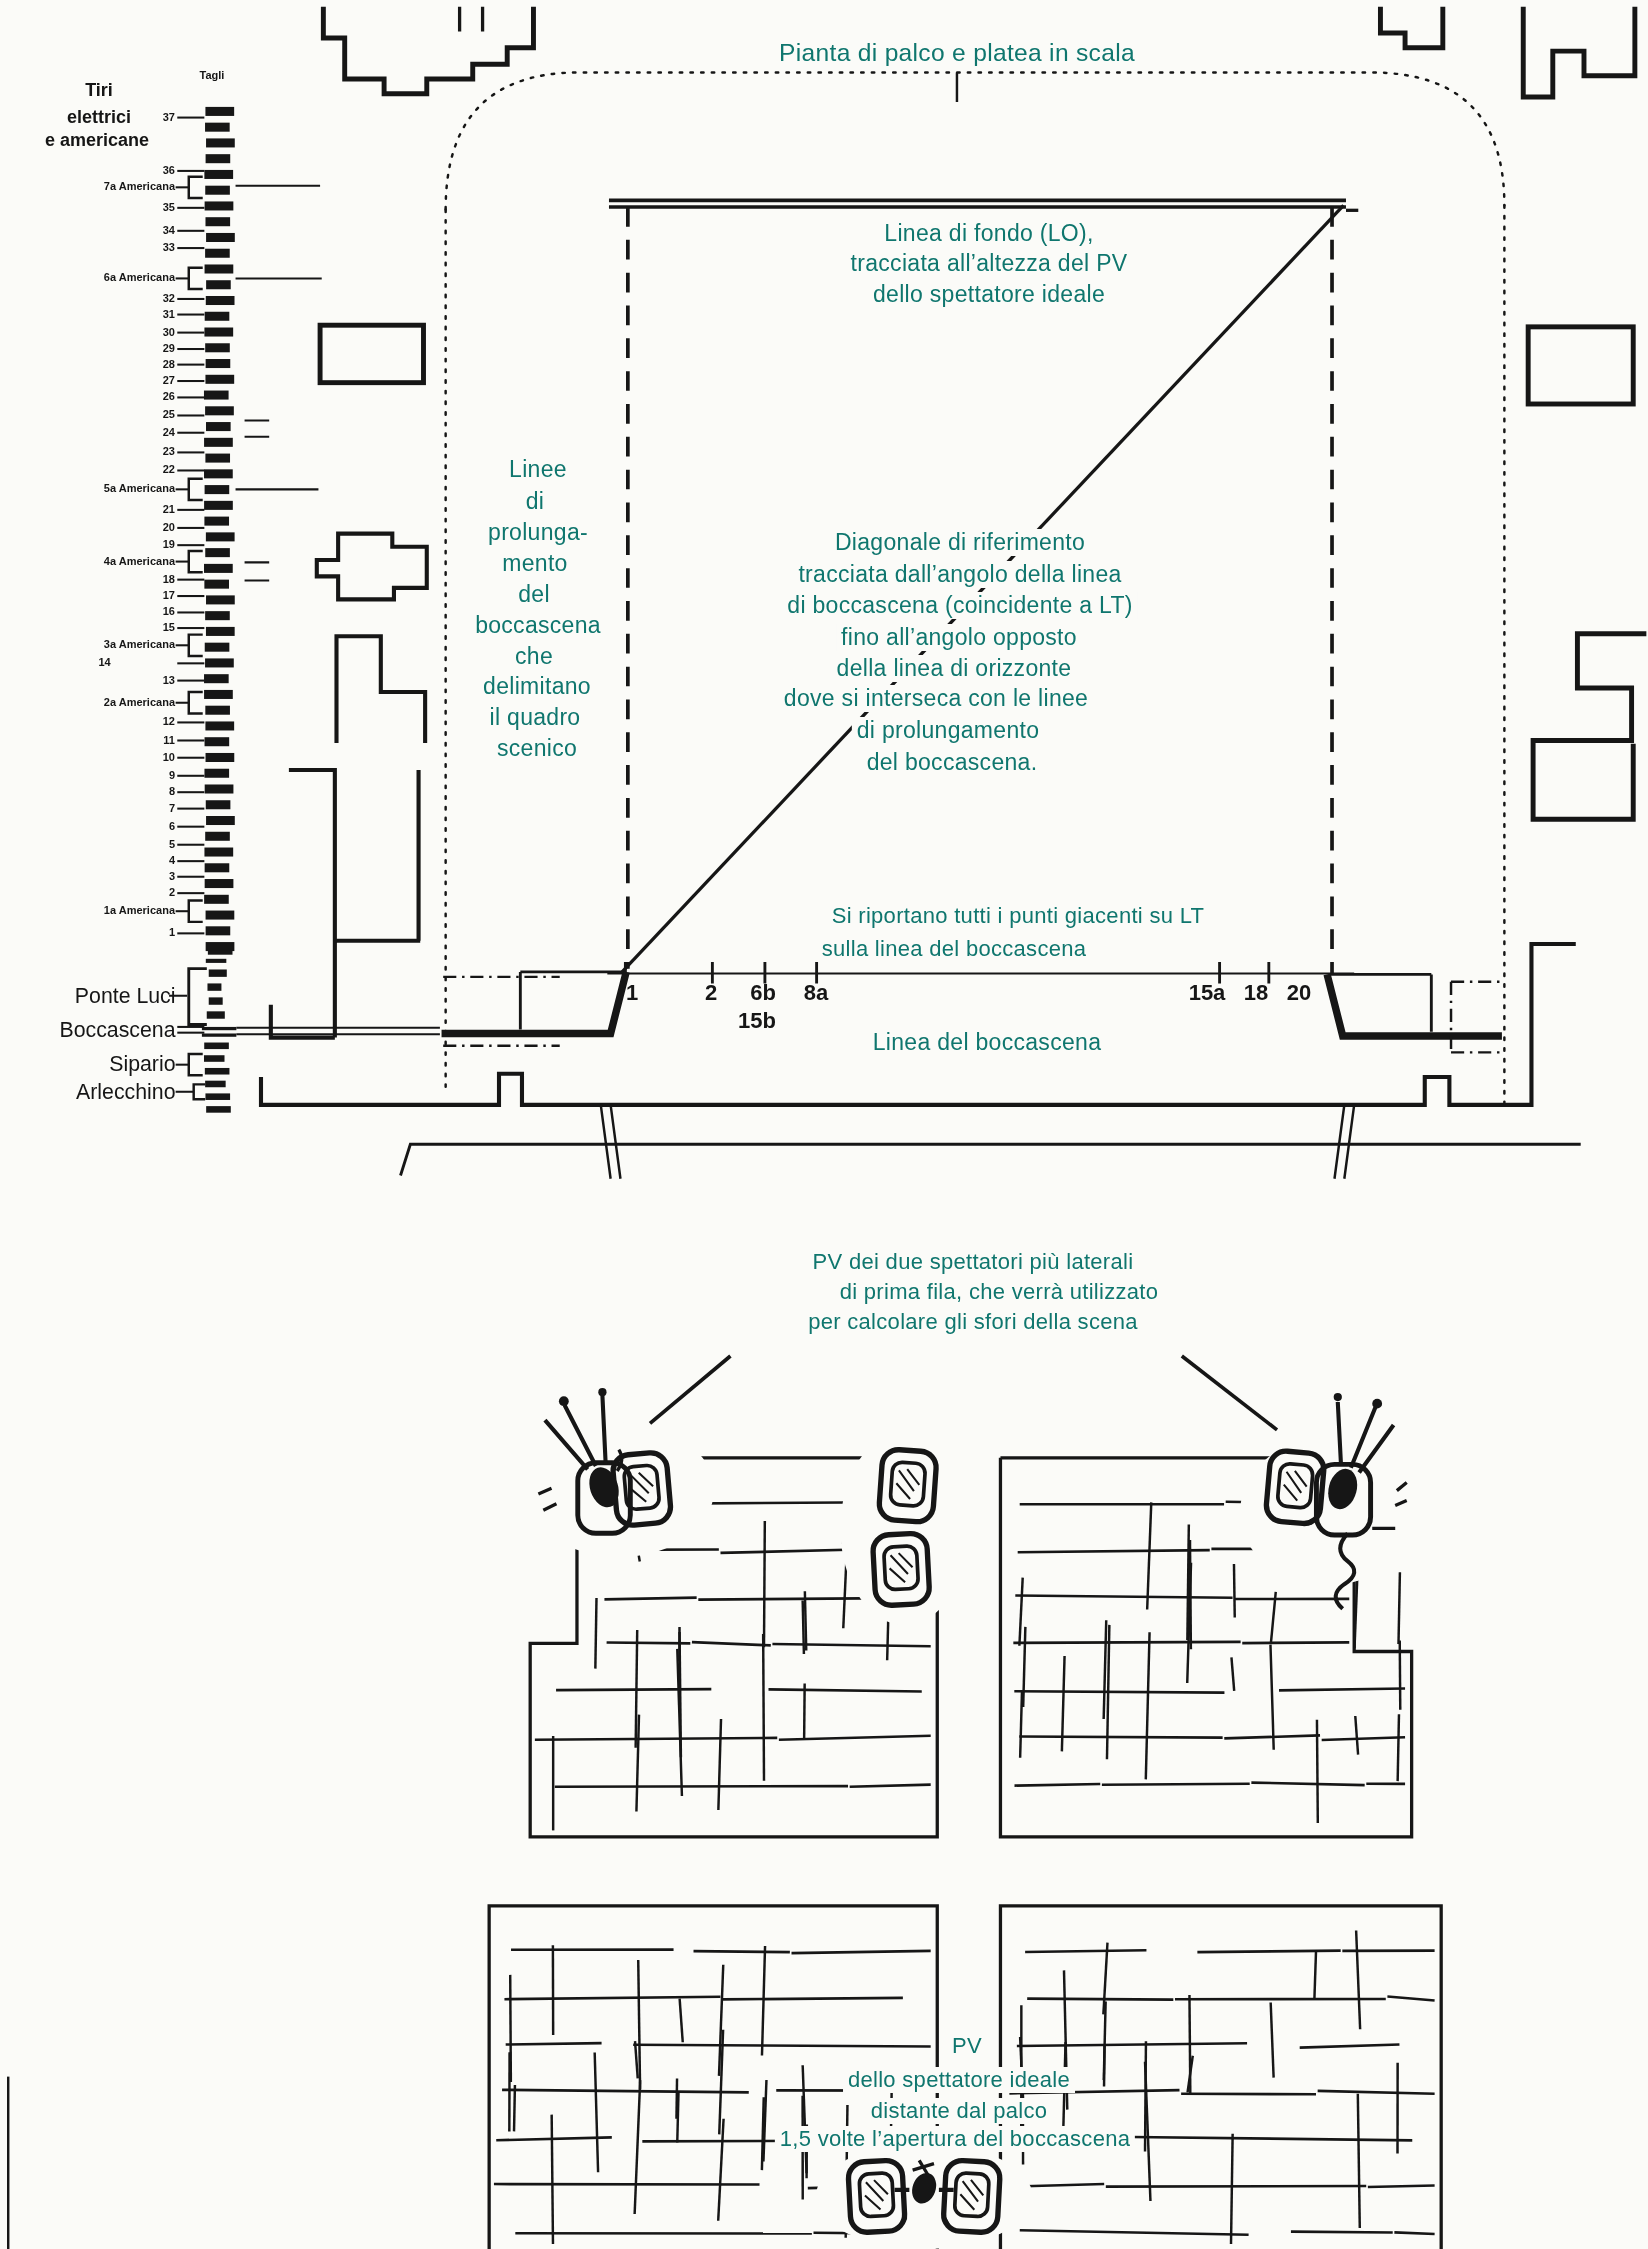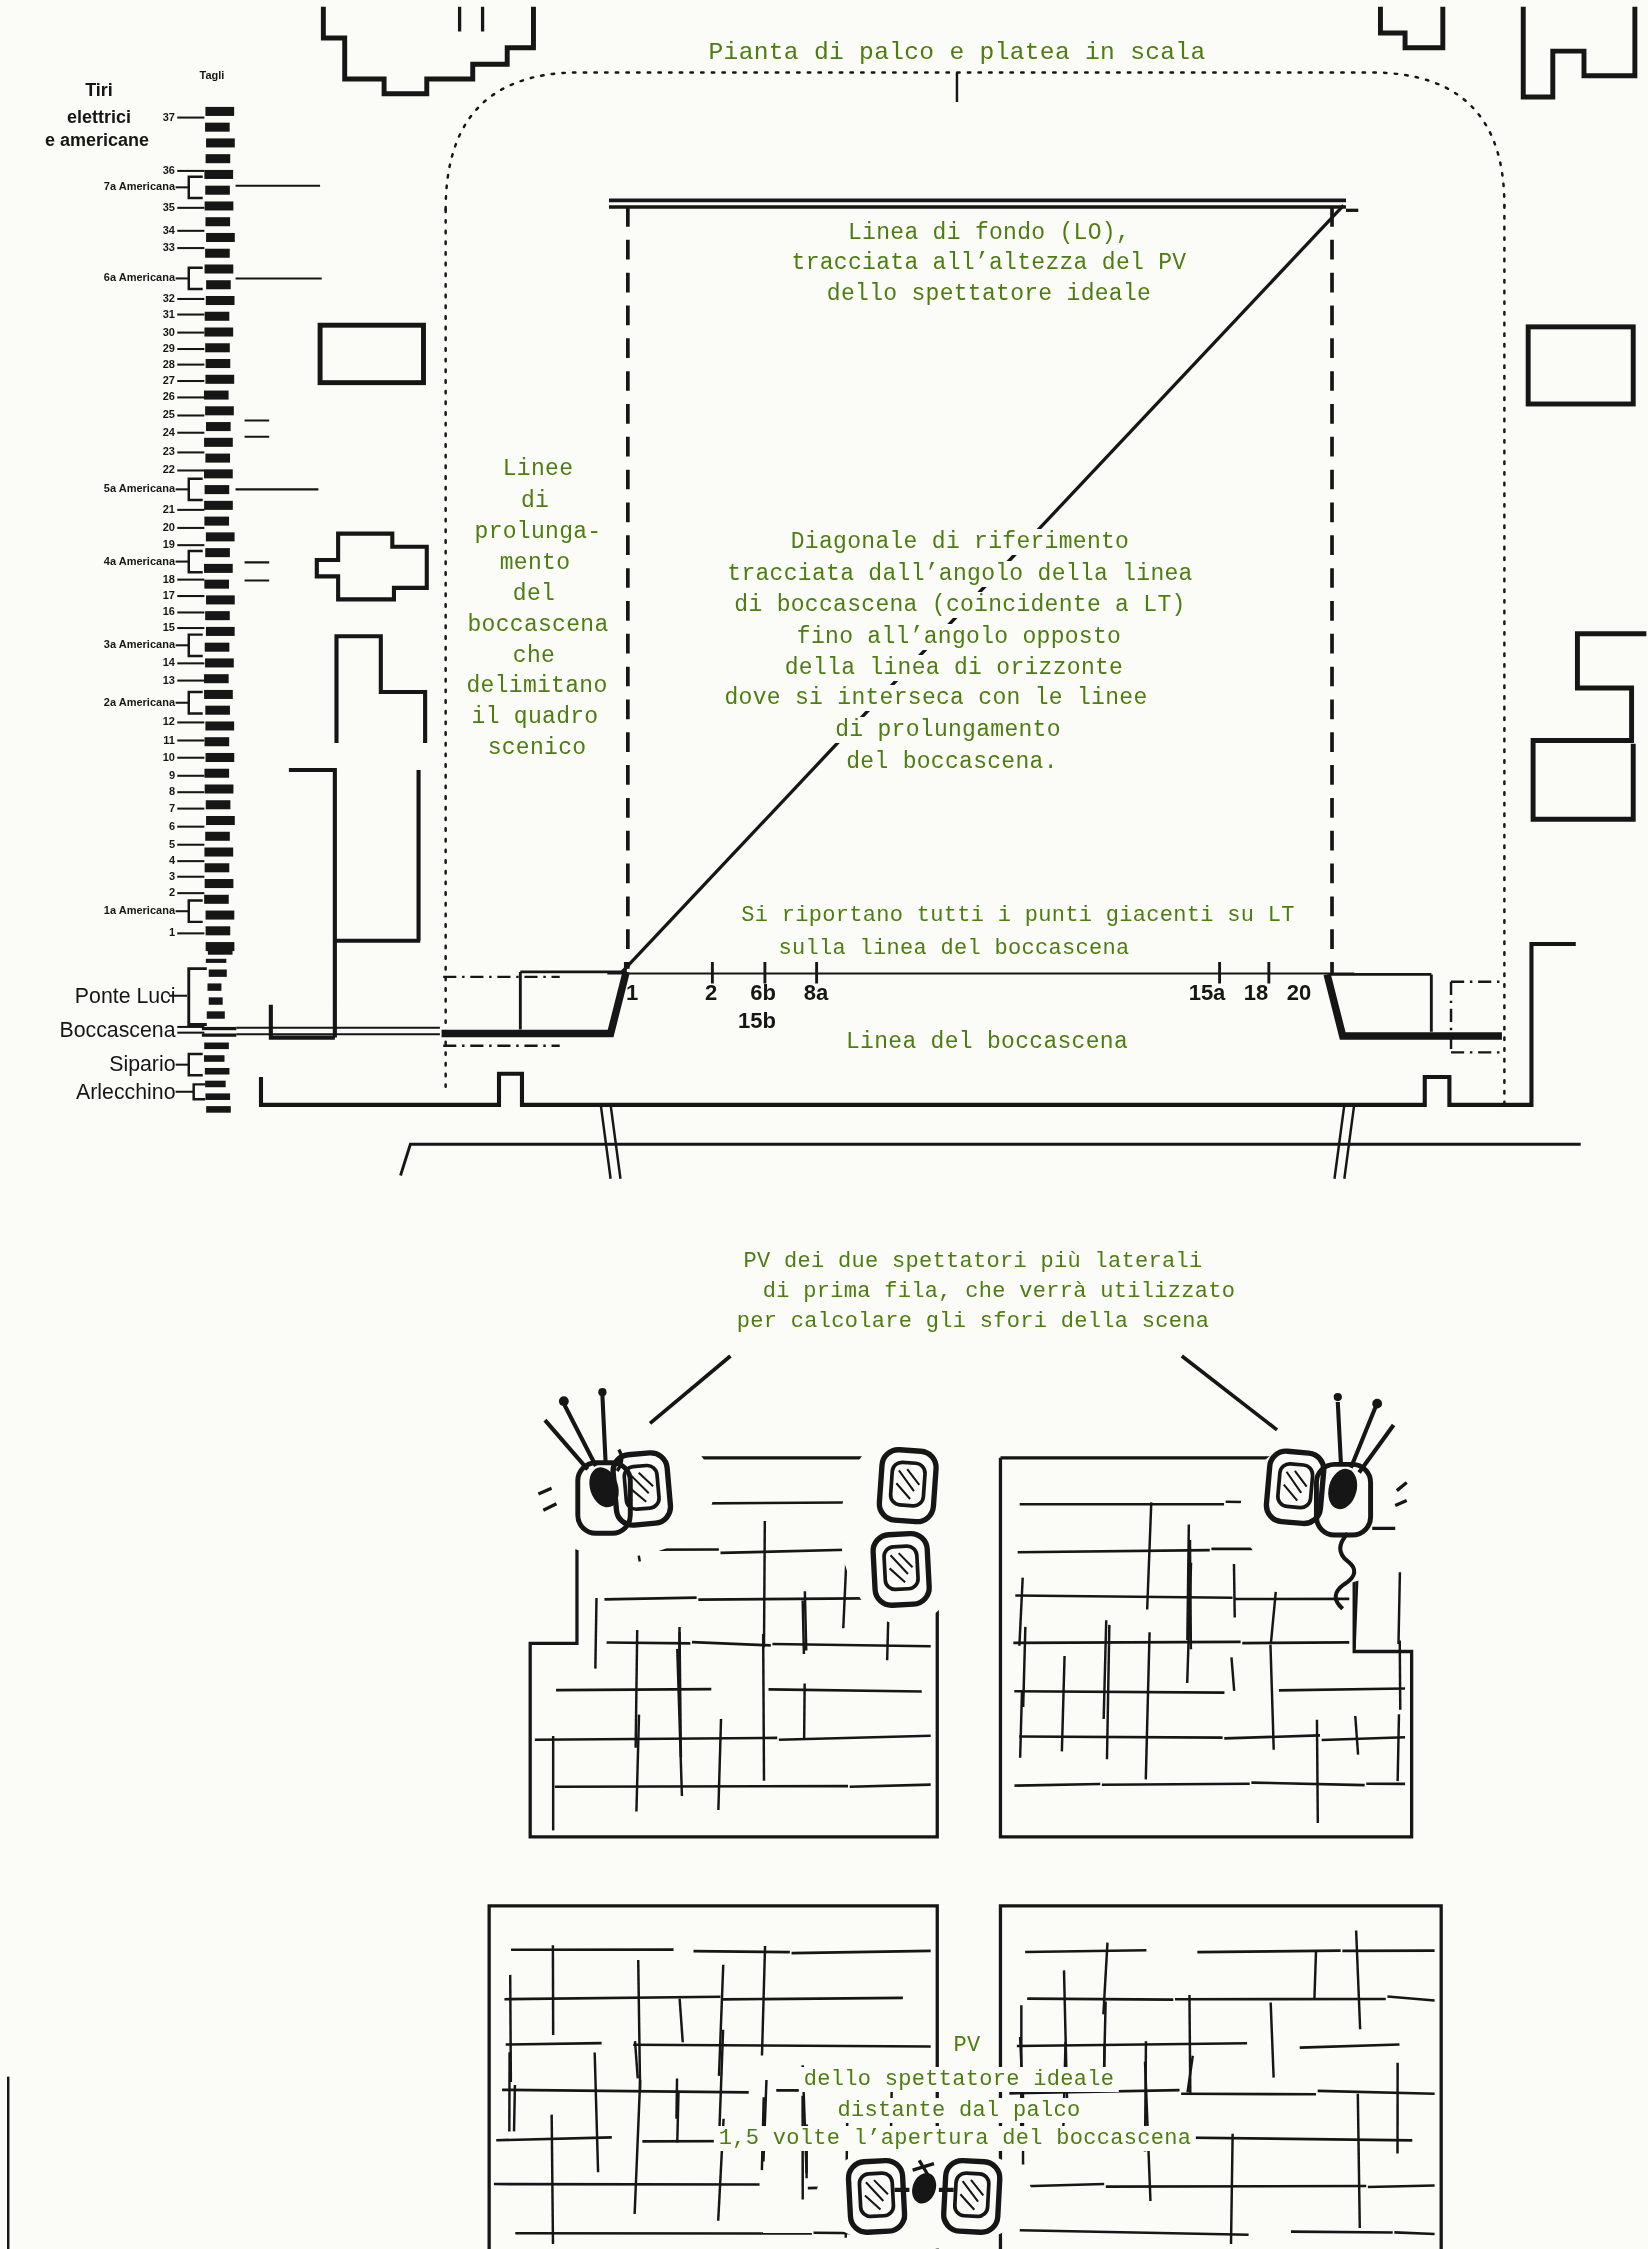--- a/index.html
+++ b/index.html
@@ -1,20 +1,20 @@
 <!DOCTYPE html>
 <html style="font-size:13px"><head>
 <meta charset="utf-8">
 <style>
   html,body{margin:0;padding:0;background:#e8e8e4;}
   #canvas{position:relative;width:1648px;height:2250px;background:#fbfbf8;overflow:hidden;
           font-family:"Liberation Sans",sans-serif;color:#161616;}
   svg{position:absolute;left:0;top:0;}
   .ann{position:absolute;transform:translateX(-50%);white-space:nowrap;
-       font-size:23px;letter-spacing:0.3px;color:#4d7c0f;font-family:Liberation Mono, monospace;}
+       font-size:23px;letter-spacing:0.3px;color:#0f766e;}
   .ann.masked{background:#fbfbf8;padding:0 4.9px;}
   .title{font-size:24.6px;}
   .small-ann{font-size:22px;}
   .rowlabel{position:absolute;left:34px;width:141px;text-align:right;
             font-size:11px;font-weight:700;height:19.7px;line-height:19.7px;}
   .rowlabel.big{left:11.5px;width:164px;font-size:21.3px;font-weight:400;height:26px;line-height:26px;}
   .colhead{position:absolute;transform:translateX(-50%);font-size:18px;font-weight:700;white-space:nowrap;}
   .tick-label{position:absolute;transform:translateX(-50%);font-size:22px;font-weight:700;white-space:nowrap;}
 </style>
 </head>
@@ -508,21 +508,21 @@
       <div class="rowlabel" style="top: 479px;">5a Americana</div>
       <div class="rowlabel" style="top: 500px;">21</div>
       <div class="rowlabel" style="top: 518px;">20</div>
       <div class="rowlabel" style="top: 535px;">19</div>
       <div class="rowlabel" style="top: 552px;">4a Americana</div>
       <div class="rowlabel" style="top: 570px;">18</div>
       <div class="rowlabel" style="top: 586px;">17</div>
       <div class="rowlabel" style="top: 602px;">16</div>
       <div class="rowlabel" style="top: 618px;">15</div>
       <div class="rowlabel" style="top: 635px;">3a Americana</div>
-      <div class="rowlabel" style="top: 653px;">14</div>
+      <div class="rowlabel" style="top: 653px; text-align: center;">14</div>
       <div class="rowlabel" style="top: 671px;">13</div>
       <div class="rowlabel" style="top: 693px;">2a Americana</div>
       <div class="rowlabel" style="top: 712px;">12</div>
       <div class="rowlabel" style="top: 731px;">11</div>
       <div class="rowlabel" style="top: 748px;">10</div>
       <div class="rowlabel" style="top: 766px;">9</div>
       <div class="rowlabel" style="top: 782px;">8</div>
       <div class="rowlabel" style="top: 799px;">7</div>
       <div class="rowlabel" style="top: 817px;">6</div>
       <div class="rowlabel" style="top: 835px;">5</div>

